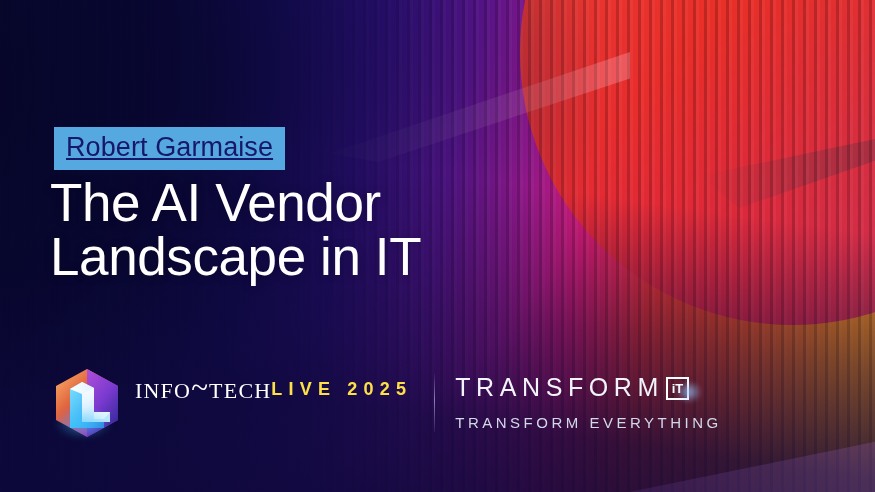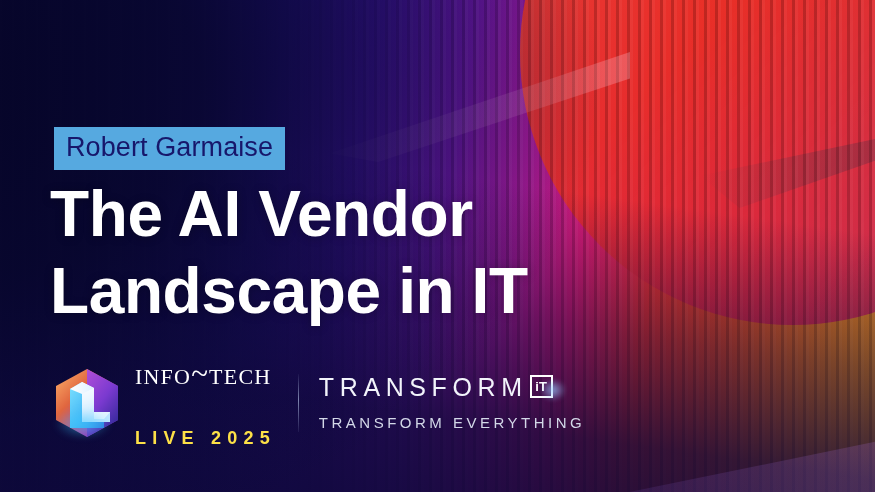--- a/index.html
+++ b/index.html
@@ -114,29 +114,30 @@
   .speaker-chip{
     position:absolute;
     left:54px; top:127px;
     background:#56a9e0;
     color:#17176b;
     font-size:27px;
     line-height:1;
     padding:7px 12px 9px 12px;
     letter-spacing:.1px;
     white-space:nowrap;
+    text-decoration:underline;
   }
 
   .title{
     position:absolute;
     left:50px; top:176px;
     color:#ffffff;
-    font-size:64px;
-    line-height:77px;
-    font-weight:700;
+    font-size:53px;
+    line-height:54px;
+    font-weight:400;
     letter-spacing:-0.4px;
     white-space:pre-line;
     text-shadow:0 1px 10px rgba(0,0,0,.25);
   }
 
   
   .logo-bar{
     position:absolute;
     left:52px; top:366px;
     display:flex; align-items:center;
@@ -149,23 +150,22 @@
   .logo-glow{
     position:absolute; left:2px; top:42px;
     width:58px; height:30px;
     background:radial-gradient(ellipse at center, rgba(60,200,255,.55) 0%, rgba(40,140,255,0) 70%);
     filter:blur(3px);
     pointer-events:none;
   }
 
   .infotech{
     margin-left:13px;
-    display:flex; flex-direction:column; justify-content:center;
+    display:flex; flex-direction:row; justify-content:center;
     height:62px;
-    gap:32px;
   }
   .infotech-name{
     font-family:"Liberation Serif", serif;
     color:#ffffff;
     font-size:31px;
     line-height:31px;
     letter-spacing:1.2px;
     font-variant:small-caps;
     text-transform:lowercase;
     white-space:nowrap;
@@ -184,21 +184,21 @@
     width:1px; height:58px;
     margin:0 20px 0 22px;
     background:linear-gradient(180deg, rgba(180,195,235,.05) 0%, rgba(190,205,240,.62) 45%, rgba(180,195,235,.08) 100%);
     flex:0 0 auto;
   }
 
   .transform{
     display:flex; flex-direction:column; justify-content:center;
     height:62px;
   }
-  .transform-row{ display:flex; align-items:flex-start; }
+  .transform-row{ display:flex; align-items:flex-end; }
   .transform-word{
     color:#f2f4fb;
     font-size:25px;
     line-height:25px;
     letter-spacing:5.6px;
     font-weight:400;
     white-space:nowrap;
   }
   .it-badge{
     position:relative;

